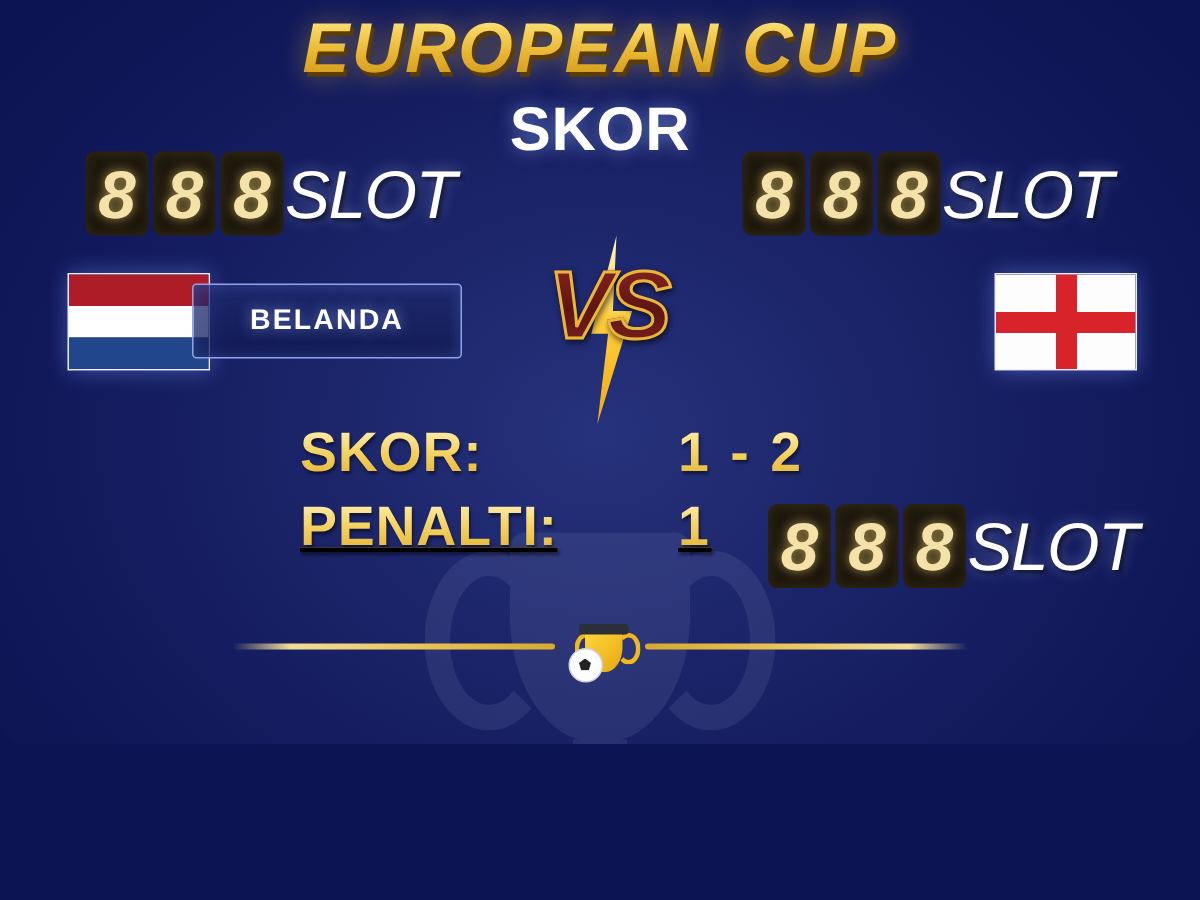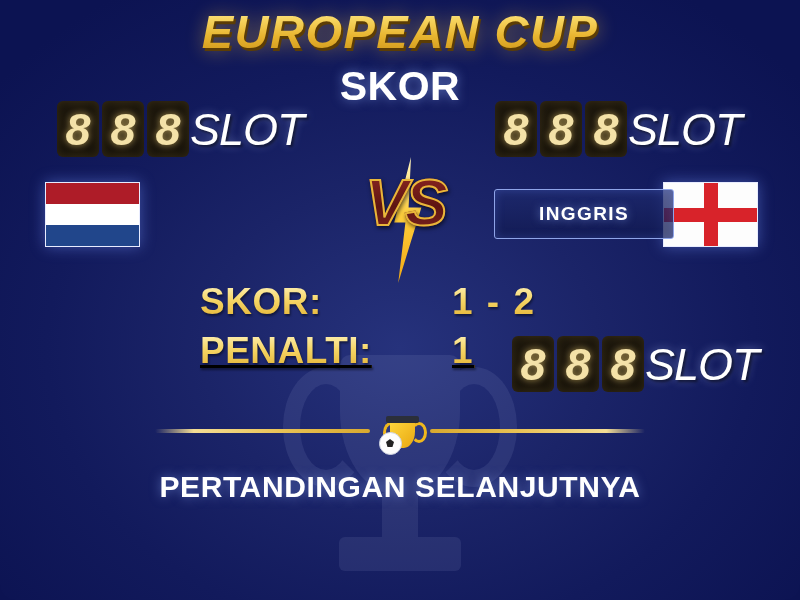--- a/index.html
+++ b/index.html
@@ -2,21 +2,21 @@
 <html><head>
 <meta charset="utf-8">
 <style>
   html,body{margin:0;padding:0;}
   body{
     width:800px;height:600px;overflow:hidden;
     font-family:"Liberation Sans",sans-serif;
     background:#0c1352;
   }
   .stage{
-    position:relative;width:800px;height:600px;overflow:hidden;
+    position:relative;width:800px;height:496px;overflow:hidden;
     background:
       radial-gradient(ellipse 520px 420px at 50% 58%, #26327c 0%, #1b2468 38%, #121a5c 68%, #0c1352 100%),
       linear-gradient(180deg,#0d1458 0%,#141d60 50%,#0b1250 100%);
     border-radius: 15px;
   }
   
   .watermark{
     position:absolute;left:50%;top:355px;transform:translateX(-50%);
     width:250px;height:250px;opacity:.085;pointer-events:none;
   }
@@ -252,22 +252,22 @@
       <div class="nl-w"></div>
       <div class="nl-b"></div>
   </div>
 
   <div class="flag" id="flag-england">
     <div class="eng-bg"></div>
       <div class="eng-h"></div>
       <div class="eng-v"></div>
   </div>
 
-  <div class="teambox" id="team-right-box">
-    <span>INGGRIS</span>
+  <div class="teambox" id="team-left-box">
+    <span>BELANDA</span>
   </div>
 
   <div class="vs">
     <div class="bolt"></div>
     <div class="vs-text">VS</div>
   </div>
 
   <div class="scoreline" id="score-row">
     <div class="sl-label">SKOR:</div>
     <div class="sl-value">1 - 2</div>
@@ -297,15 +297,14 @@
     <div class="dline right"></div>
     <div class="emblem">
       <div class="cup-ear l"></div>
       <div class="cup-ear r"></div>
       <div class="cup"></div>
       <div class="cup-top"></div>
       <div class="ball"></div>
     </div>
   </div>
 
-  <div class="next-title">PERTANDINGAN SELANJUTNYA</div>
 
 </div>
 
 </body></html>

